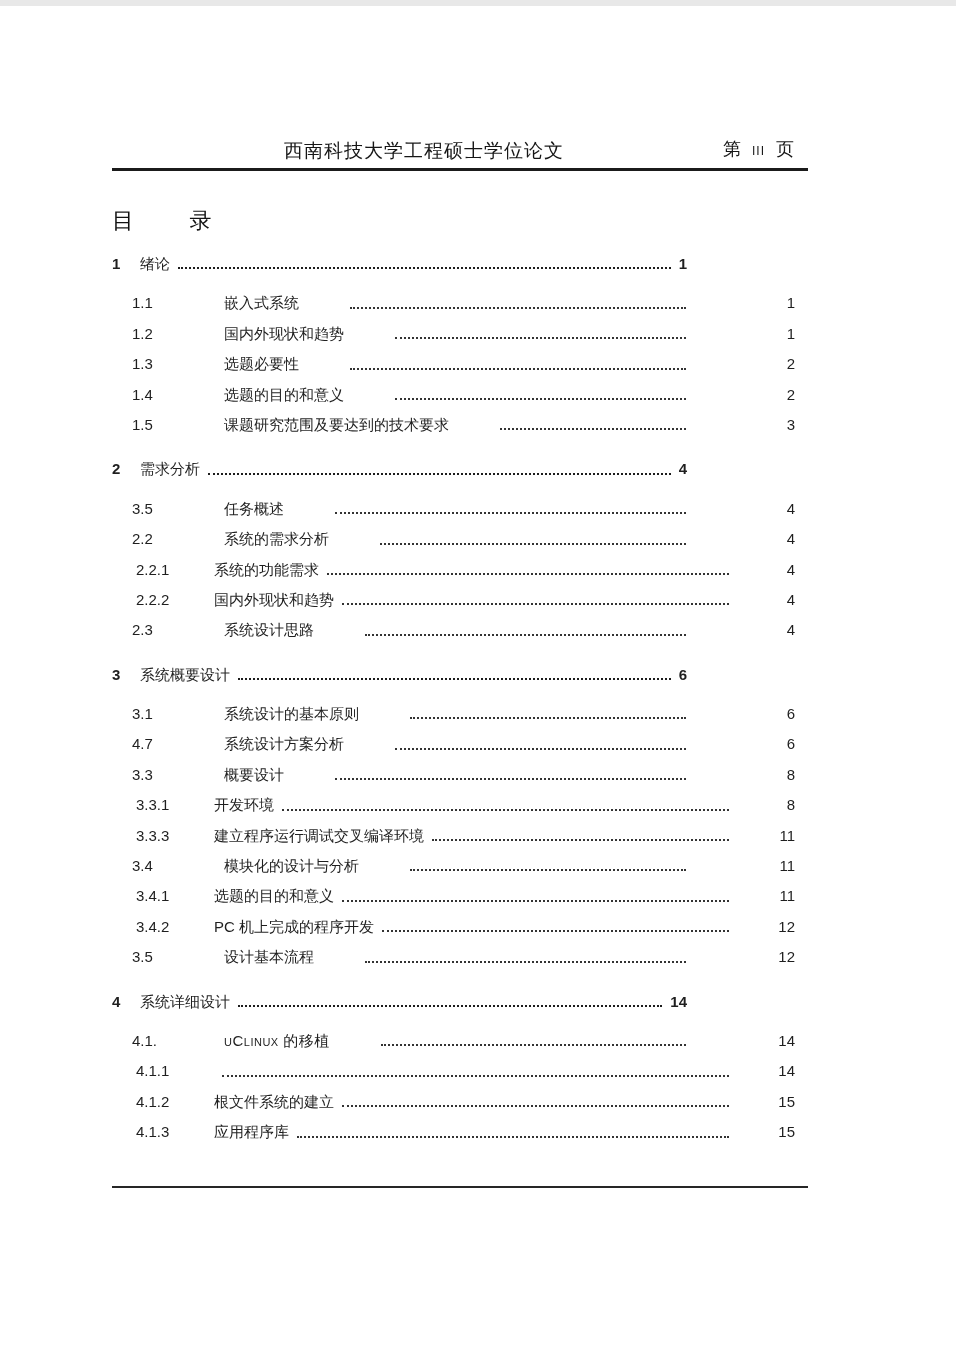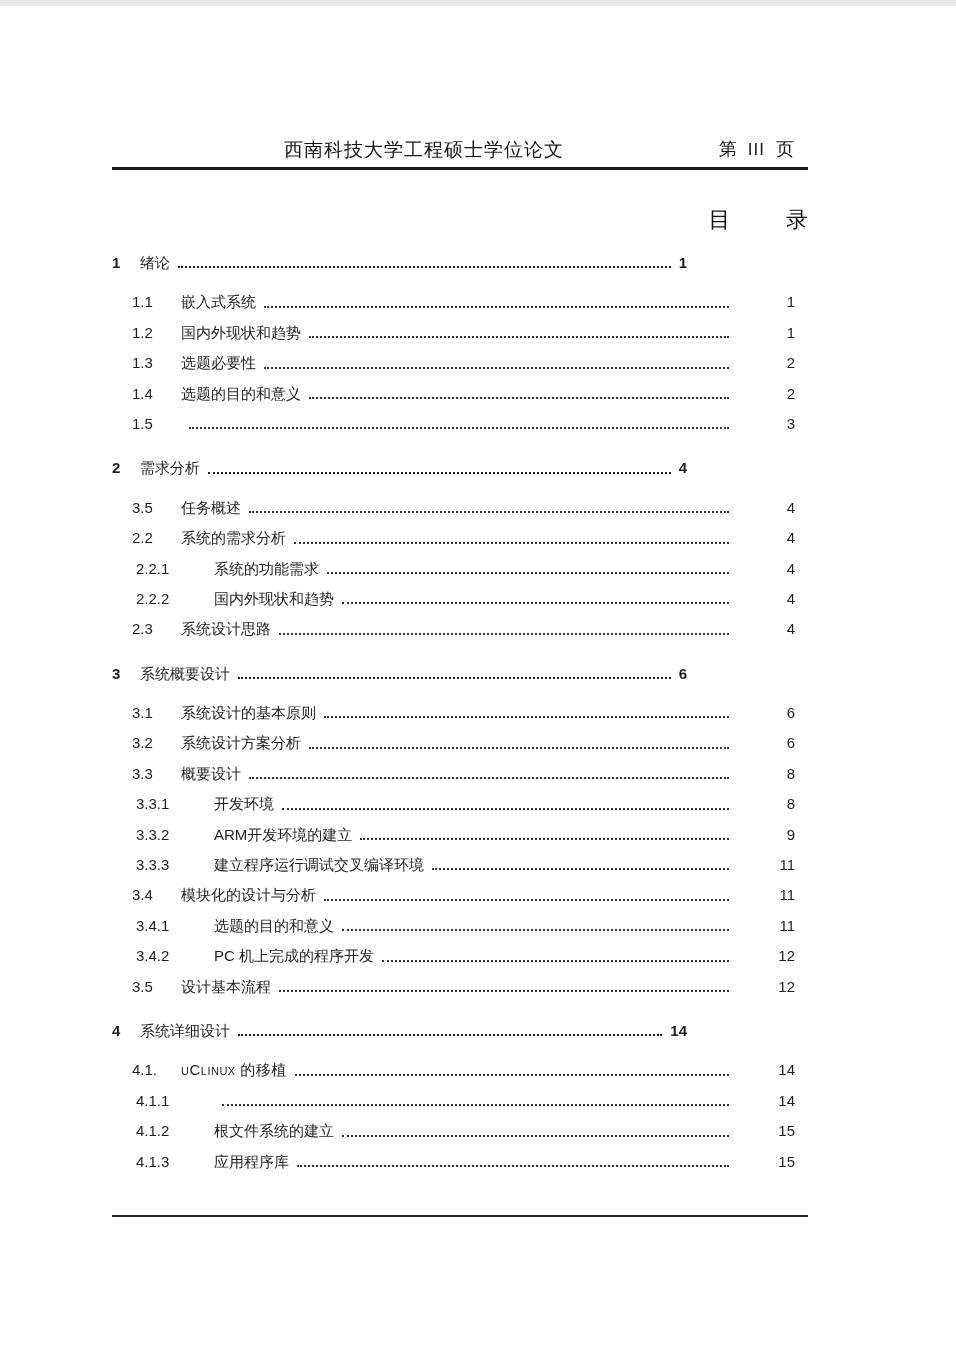--- a/index.html
+++ b/index.html
@@ -23,27 +23,27 @@
     letter-spacing:1px;
   }
   .header-page{
     margin-left:auto;margin-right:14px;
     display:inline-flex;gap:11px;align-items:baseline;
     font-family:"Liberation Serif",serif;
     font-size:18px;line-height:26px;color:#161616;
   }
   .header-page .roman{
     font-family:"Liberation Sans",sans-serif;
-    font-size:17px;letter-spacing:1px;
+    font-size:12px;letter-spacing:1px;
   }
 
   
   .toc-title{
     margin-top:36px;
-    text-align:right;
+    text-align:left;
     font-family:"Liberation Serif",serif;
     font-size:22px;line-height:28px;color:#111;
     word-spacing:50px;
   }
 
   
   .toc{margin-top:12px;}
   .toc-row{
     display:flex;align-items:stretch;
     height:30.4px;line-height:30.4px;
@@ -58,21 +58,21 @@
     border-bottom:2px dotted #333;
     margin:0 10px 10px 8px;
   }
   .toc-row .pageno{flex:none;width:56px;text-align:right;}
 
   .level-1{margin-top:14px;margin-bottom:9px;margin-right:121px;}
   .level-1 .num{width:28px;font-weight:bold;}
   .level-1 .leader{border-bottom-color:#1d1d1d;margin-right:8px;}
   .level-1 .pageno{width:auto;text-align:left;font-weight:bold;}
 
-  .level-2{padding-left:20px;}
+  .level-2{padding-left:20px;gap:43px;}
   .level-2 .num{width:49px;}
 
   .level-3{padding-left:24px;}
   .level-3 .num{width:78px;}
 
   .sc-title .title{font-variant:small-caps;letter-spacing:0.5px;text-align:center;}
 
   
   .footer-rule{
     margin-top:38px;height:0;width:100%;
@@ -128,20 +128,21 @@
 
         <div class="toc-row level-2">
           <span class="num">1.4</span>
           <span class="title">选题的目的和意义</span>
           <span class="leader"></span>
           <span class="pageno">2</span>
         </div>
 
         <div class="toc-row level-2">
           <span class="num">1.5</span>
+          <span class="title">课题研究范围及要达到的技术要求</span>
           <span class="leader"></span>
           <span class="pageno">3</span>
         </div>
 
         <div class="toc-row level-1">
           <span class="num">2</span>
           <span class="title">需求分析</span>
           <span class="leader"></span>
           <span class="pageno">4</span>
         </div>
@@ -189,46 +190,40 @@
         </div>
 
         <div class="toc-row level-2">
           <span class="num">3.1</span>
           <span class="title">系统设计的基本原则</span>
           <span class="leader"></span>
           <span class="pageno">6</span>
         </div>
 
         <div class="toc-row level-2">
-          <span class="num">3.2</span>
+          <span class="num">4.7</span>
           <span class="title">系统设计方案分析</span>
           <span class="leader"></span>
           <span class="pageno">6</span>
         </div>
 
         <div class="toc-row level-2">
           <span class="num">3.3</span>
           <span class="title">概要设计</span>
           <span class="leader"></span>
           <span class="pageno">8</span>
         </div>
 
         <div class="toc-row level-3">
           <span class="num">3.3.1</span>
           <span class="title">开发环境</span>
           <span class="leader"></span>
           <span class="pageno">8</span>
         </div>
 
-        <div class="toc-row level-3">
-          <span class="num">3.3.2</span>
-          <span class="title">ARM开发环境的建立</span>
-          <span class="leader"></span>
-          <span class="pageno">9</span>
-        </div>
 
         <div class="toc-row level-3">
           <span class="num">3.3.3</span>
           <span class="title">建立程序运行调试交叉编译环境</span>
           <span class="leader"></span>
           <span class="pageno">11</span>
         </div>
 
         <div class="toc-row level-2">
           <span class="num">3.4</span>

